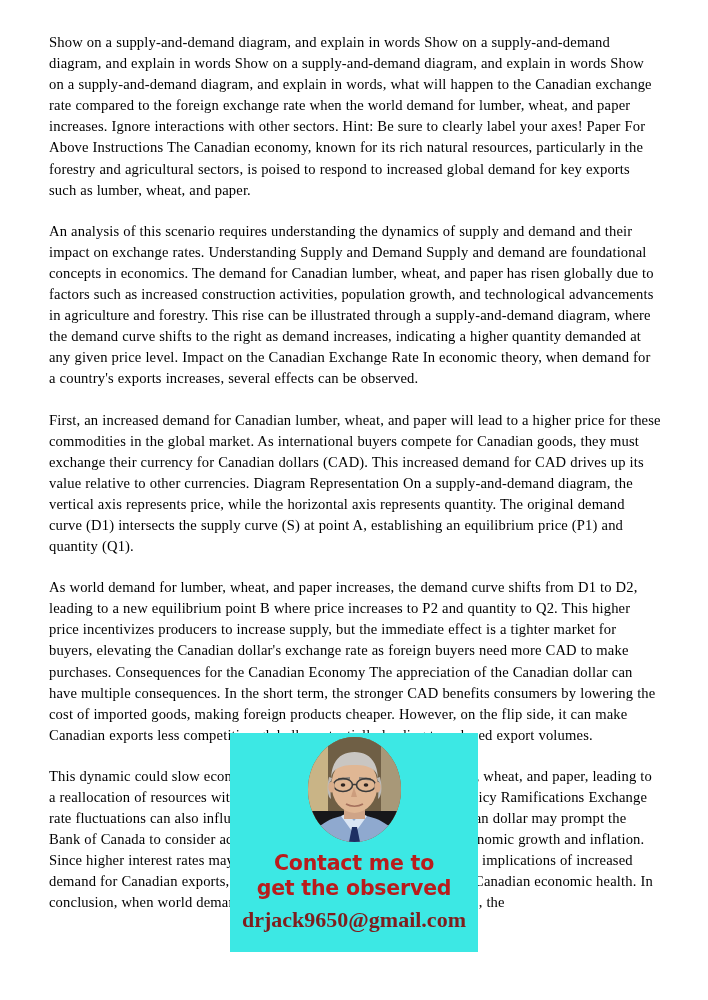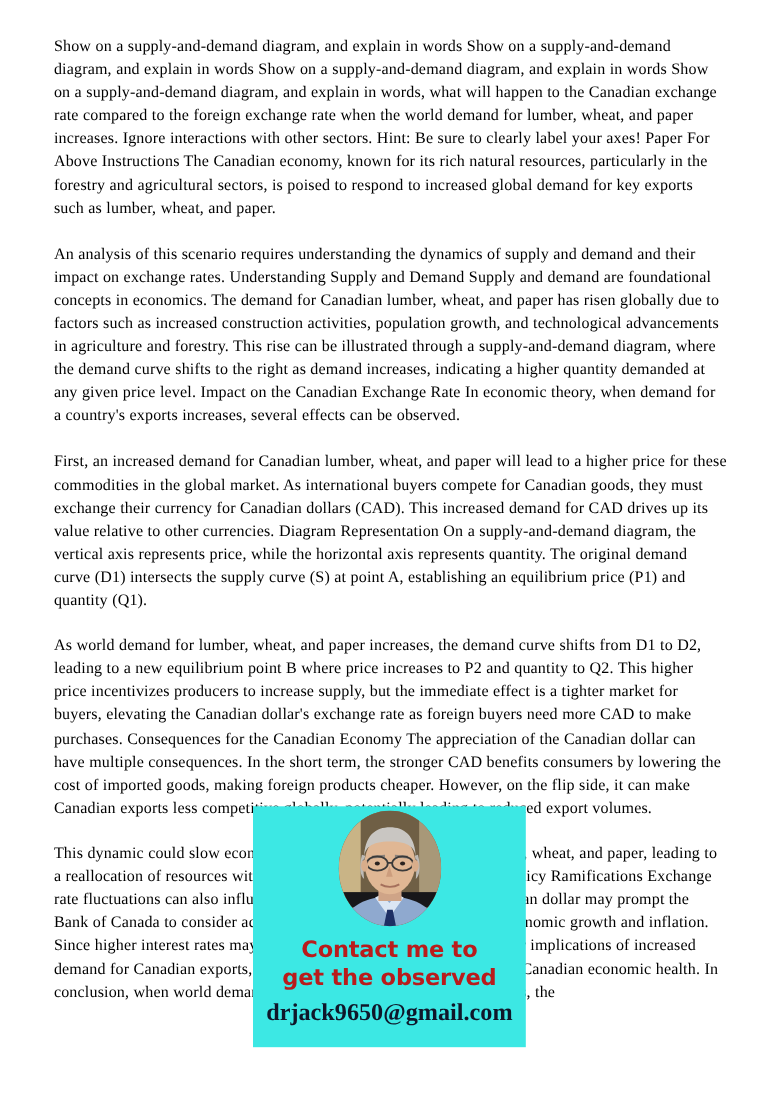--- a/index.html
+++ b/index.html
@@ -91,21 +91,21 @@
     display: block;
     white-space: nowrap;
   }
 
   #contact-email {
     margin-top: 6px;
     font-family: "Liberation Serif", "DejaVu Serif", serif;
     font-weight: bold;
     font-size: 22px;
     line-height: 26px;
-    color: #0f172a;
+    color: #7f1d1d;
     text-align: center;
     white-space: nowrap;
   }
 </style>
 </head>
 <body>
 
 <div id="document-page">
 
   <div id="article-body">

